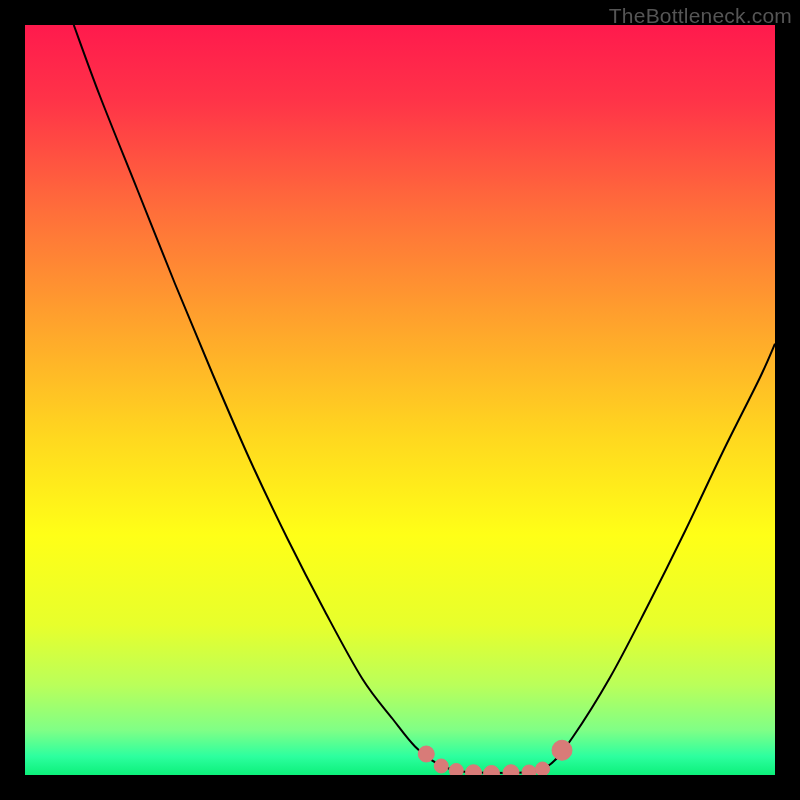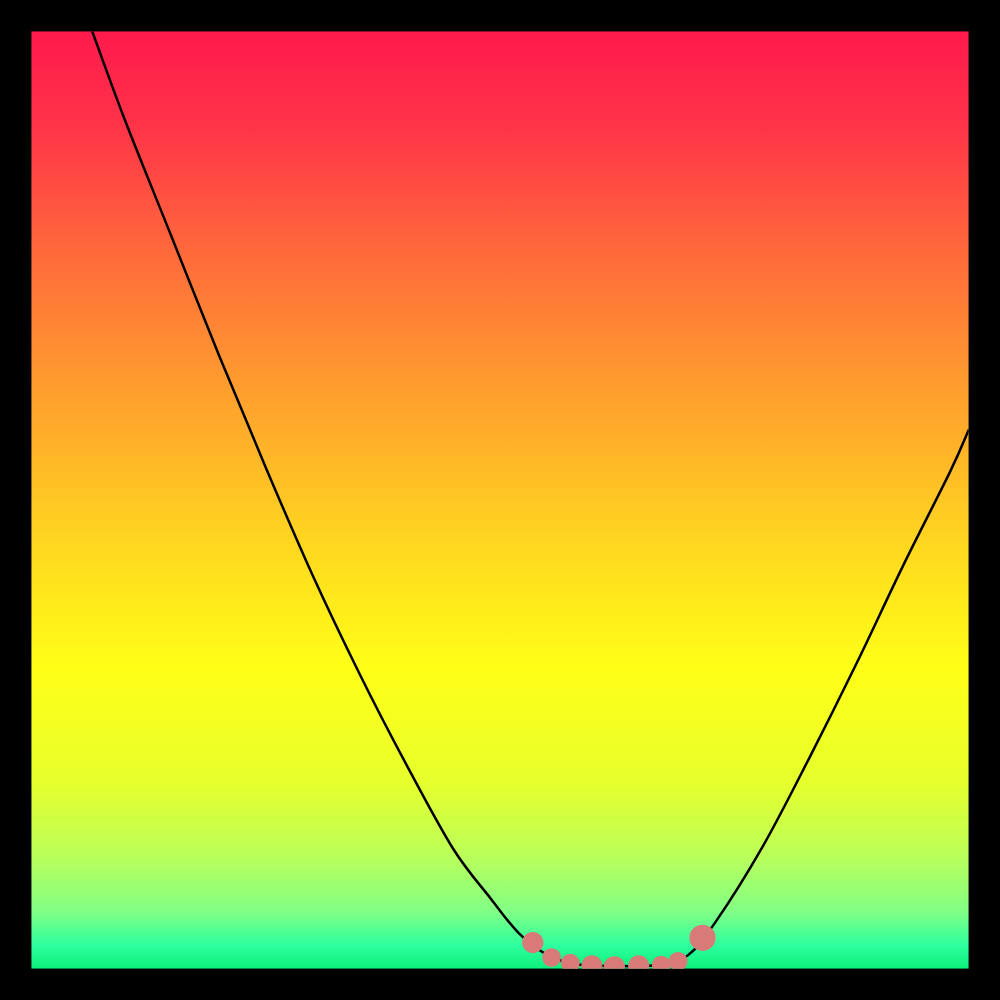--- a/index.html
+++ b/index.html
@@ -32,20 +32,21 @@
     top: 25px;
     width: 750px;
     height: 750px;
   }
   .no-select { user-select: none; }
 </style>
 </head>
 <body>
 
 <div class="outer no-select">
+  <div class="watermark">TheBottleneck.com</div>
 
   <svg class="plot" viewBox="0 0 750 750" width="750" height="750" preserveAspectRatio="none">
     <defs>
       <linearGradient id="bg-grad" x1="0" y1="0" x2="0" y2="1">
           <stop offset="0.00%" stop-color="#ff1a4d"></stop>
           <stop offset="10.00%" stop-color="#ff3348"></stop>
           <stop offset="25.00%" stop-color="#ff6f3a"></stop>
           <stop offset="40.00%" stop-color="#ffa42c"></stop>
           <stop offset="55.00%" stop-color="#ffd81f"></stop>
           <stop offset="68.00%" stop-color="#ffff17"></stop>

